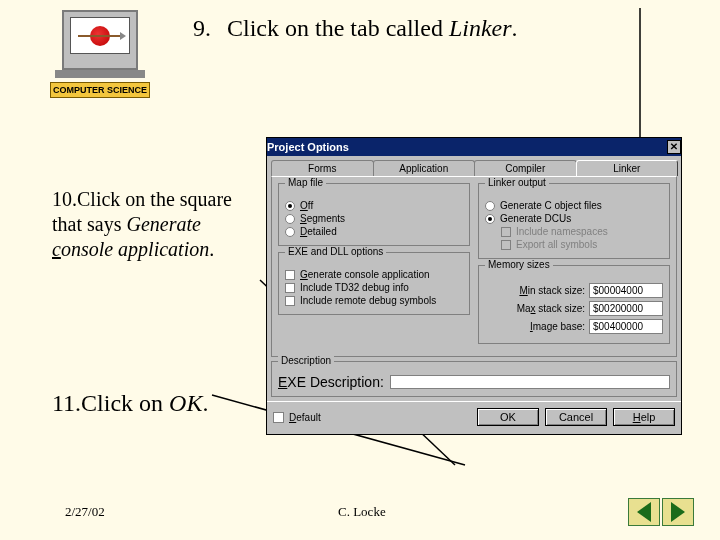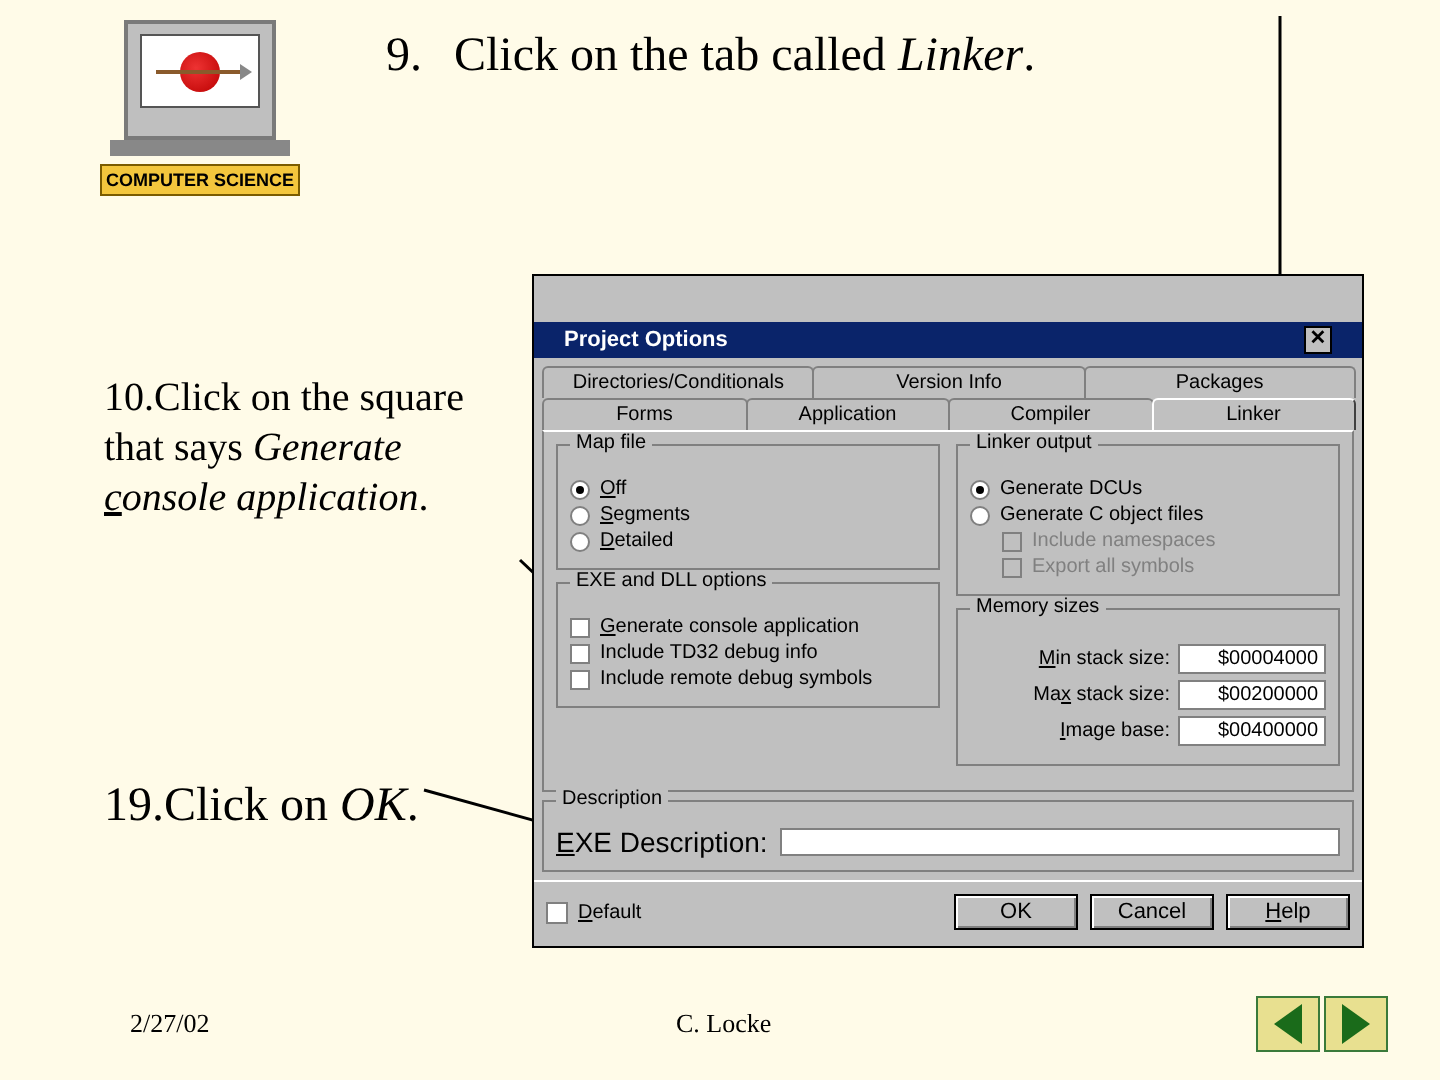--- a/index.html
+++ b/index.html
@@ -75,23 +75,22 @@
     font-size: 11px;
     background: #c0c0c0;
     border: 1px solid #000;
   }
   .titlebar {
     height: 18px;
     background: linear-gradient(#0a246a, #0a246a);
     color: #fff;
     display: flex;
     align-items: center;
-    padding: 0 15px;
+    padding: 0 0;
     font-weight: bold;
-    margin-top: 23px;
   }
   .titlebar .t { flex: 1; }
   .closebtn {
     width: 14px; height: 14px;
     background: #c0c0c0;
     border: 1px solid #000;
     text-align: center;
     line-height: 11px;
     font-size: 10px;
     font-family: Arial;
@@ -161,21 +160,21 @@
     border: 1px solid #808080;
     background: #fff;
   }
   .check.dis .c { background: #c0c0c0; }
   .memrow { display:flex; align-items:center; gap:4px; margin:3px 0; font-size:10px;}
   .memrow .lab { flex:1; text-align:right; }
   .memrow .inp {
     width: 74px;
     background: #fff;
     border: 1px solid #808080;
-    padding: 1px 19px;
+    padding: 1px 3px;
     font-size: 10px;
     font-family: inherit;
   }
   .desc-group {
     margin: 0 4px 4px 4px;
     border: 1px solid #808080;
     padding: 12px 6px 6px 6px;
     position: relative;
   }
   .desc-group .group-title{ top:-7px; }
@@ -245,42 +244,37 @@
 <div class="step9">
   <span class="num">9.</span>
   <span>Click on the tab called </span><span class="linker">Linker</span><span>.</span>
 </div>
 
 <div class="step10">
   <span>10.</span><span>Click on the square that says </span><span class="it">Generate </span><span class="it u">c</span><span class="it">onsole application</span><span>.</span>
 </div>
 
 <div class="step11">
-  <span>19.</span><span>Click on </span><span class="ok">OK</span><span>.</span>
+  <span>11.</span><span>Click on </span><span class="ok">OK</span><span>.</span>
 </div>
 
 <svg class="line" style="left:0;top:0" width="720" height="540">
   <line x1="640" y1="8" x2="640" y2="172" stroke="#000" stroke-width="1.5"></line>
   <line x1="260" y1="280" x2="455" y2="465" stroke="#000" stroke-width="1.5"></line>
   <line x1="212" y1="395" x2="465" y2="465" stroke="#000" stroke-width="1.5"></line>
 </svg>
 
 <div class="win">
   <div class="titlebar">
     <span class="t">Project Options</span>
     <div class="closebtn">✕</div>
   </div>
 
   <div class="tabs">
     <div class="tabrow">
-      <div class="tab">Directories/Conditionals</div>
-      <div class="tab">Version Info</div>
-      <div class="tab">Packages</div>
-    </div>
-    <div class="tabrow">
       <div class="tab">Forms</div>
       <div class="tab">Application</div>
       <div class="tab">Compiler</div>
       <div class="tab active">Linker</div>
     </div>
   </div>
 
   <div class="panel">
     <div class="col">
       <div class="group">
@@ -311,27 +305,27 @@
         <div class="check">
             <span class="c"></span>
             <span>Include remote debug symbols</span>
           </div>
       </div>
     </div>
 
     <div class="col">
       <div class="group">
         <div class="group-title">Linker output</div>
+        <div class="radio">
+            <span class="r"></span>
+            <span>Generate C object files</span>
+          </div>
         <div class="radio sel">
             <span class="r"></span>
             <span>Generate DCUs</span>
-          </div>
-        <div class="radio">
-            <span class="r"></span>
-            <span>Generate C object files</span>
           </div>
         <div style="padding-left:16px">
           <div class="check dis">
               <span class="c"></span>
               <span>Include namespaces</span>
             </div>
           <div class="check dis">
               <span class="c"></span>
               <span>Export all symbols</span>
             </div>

